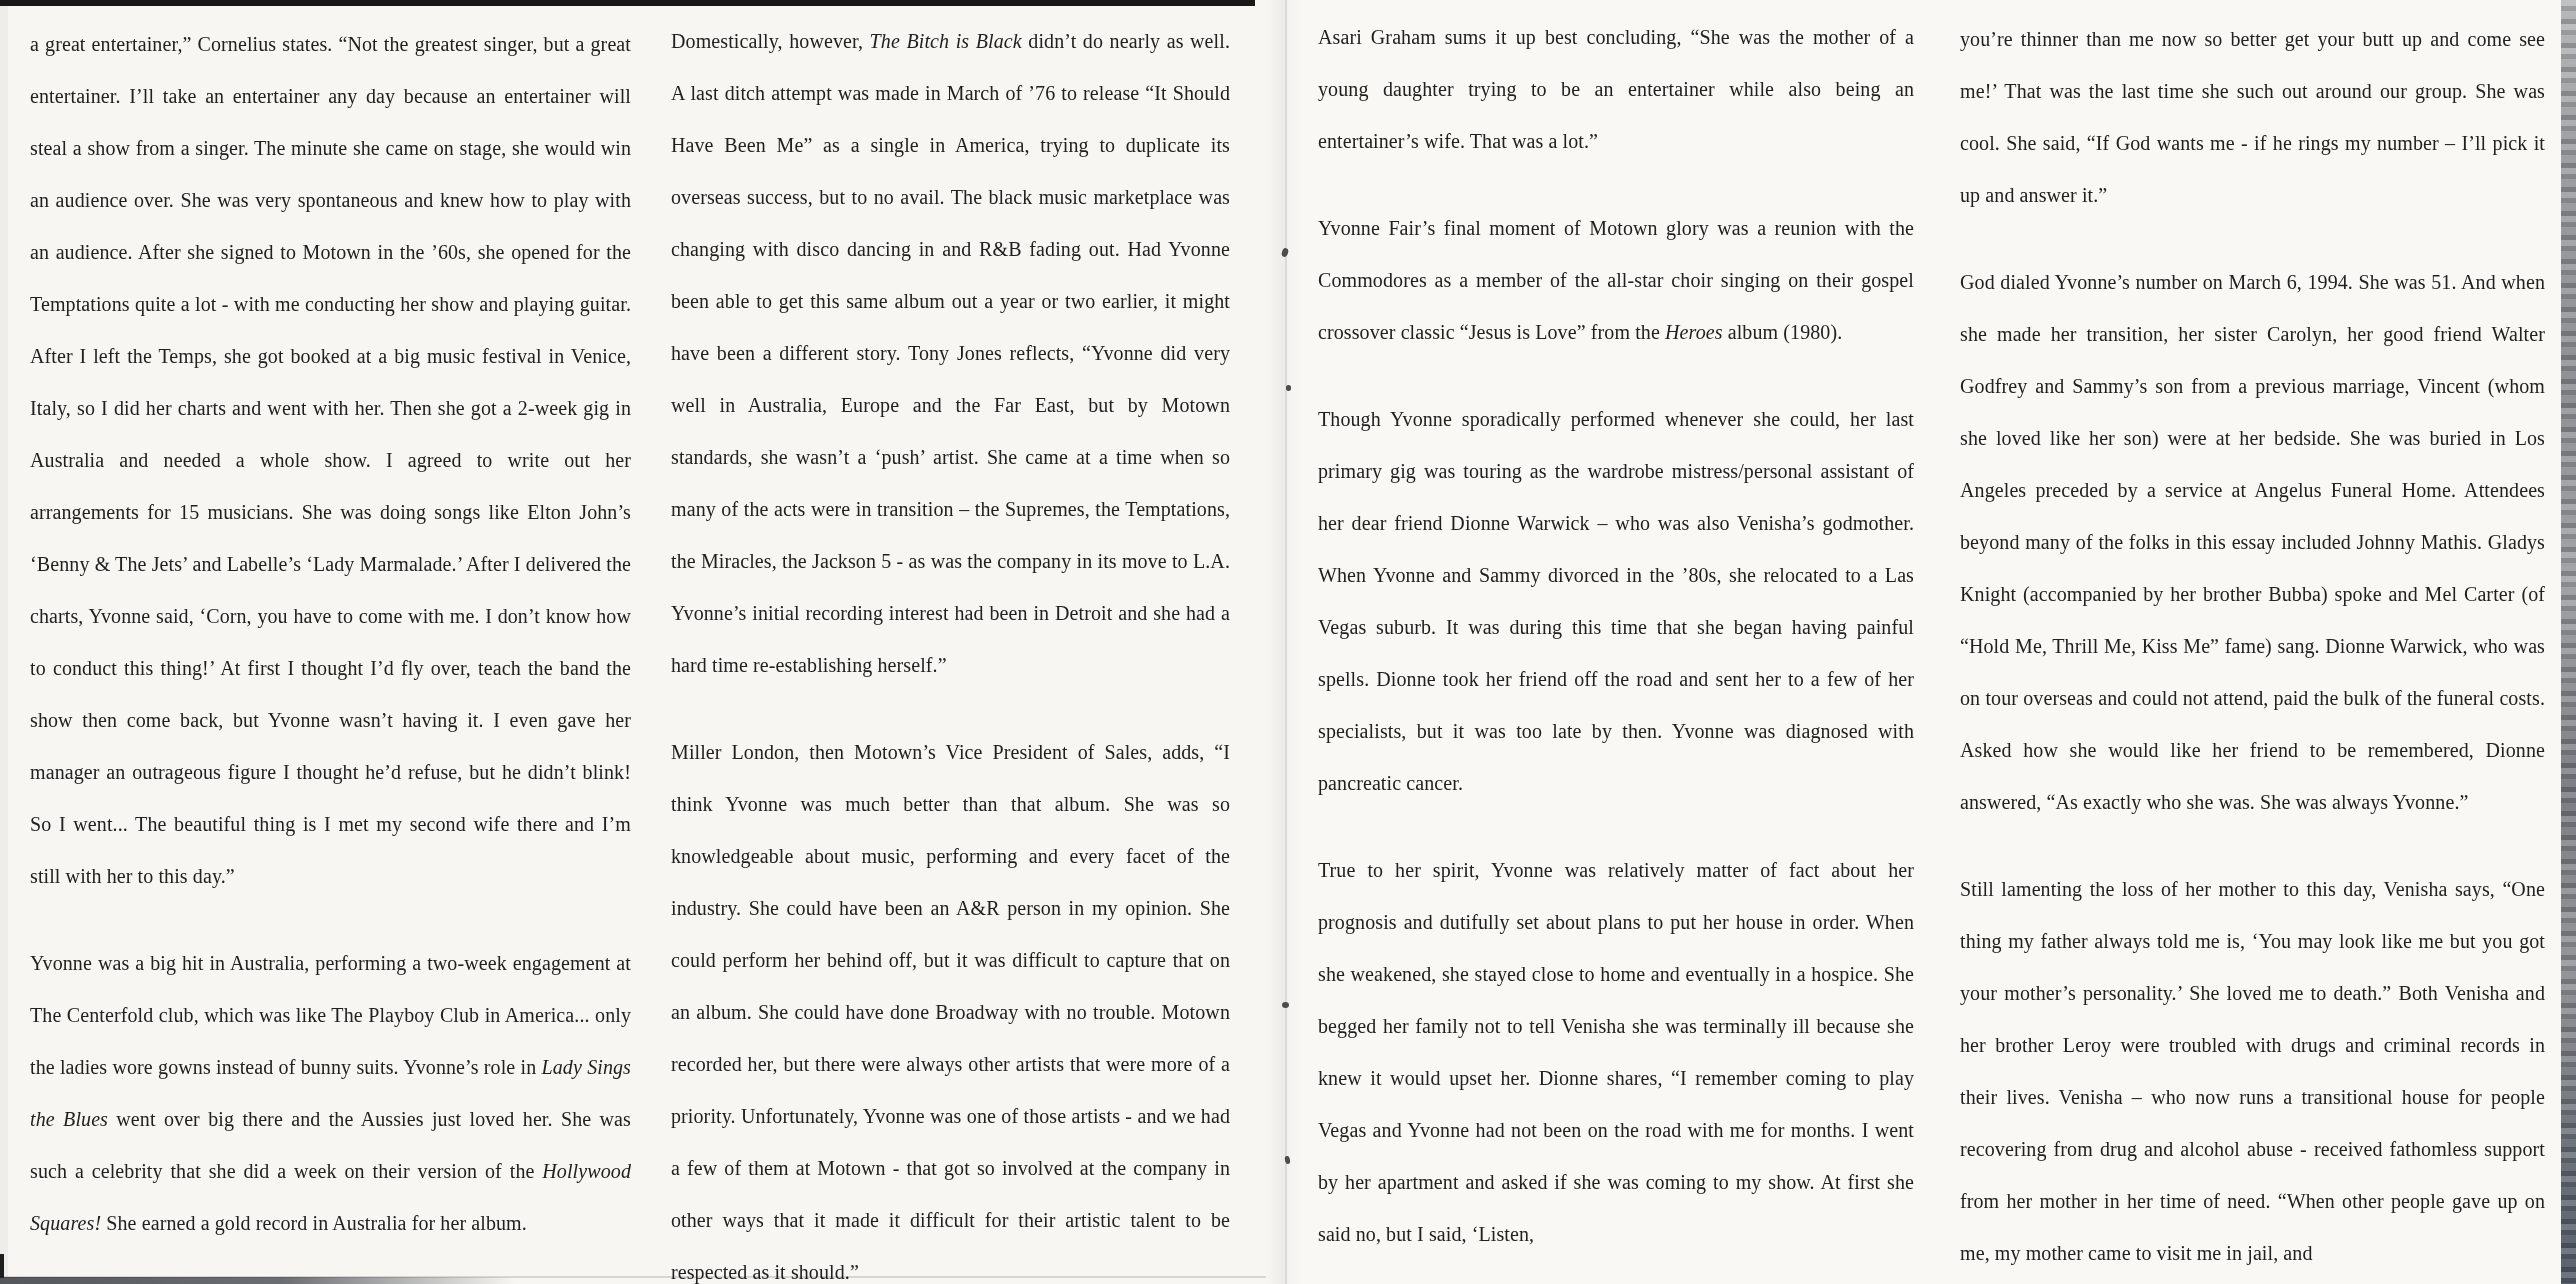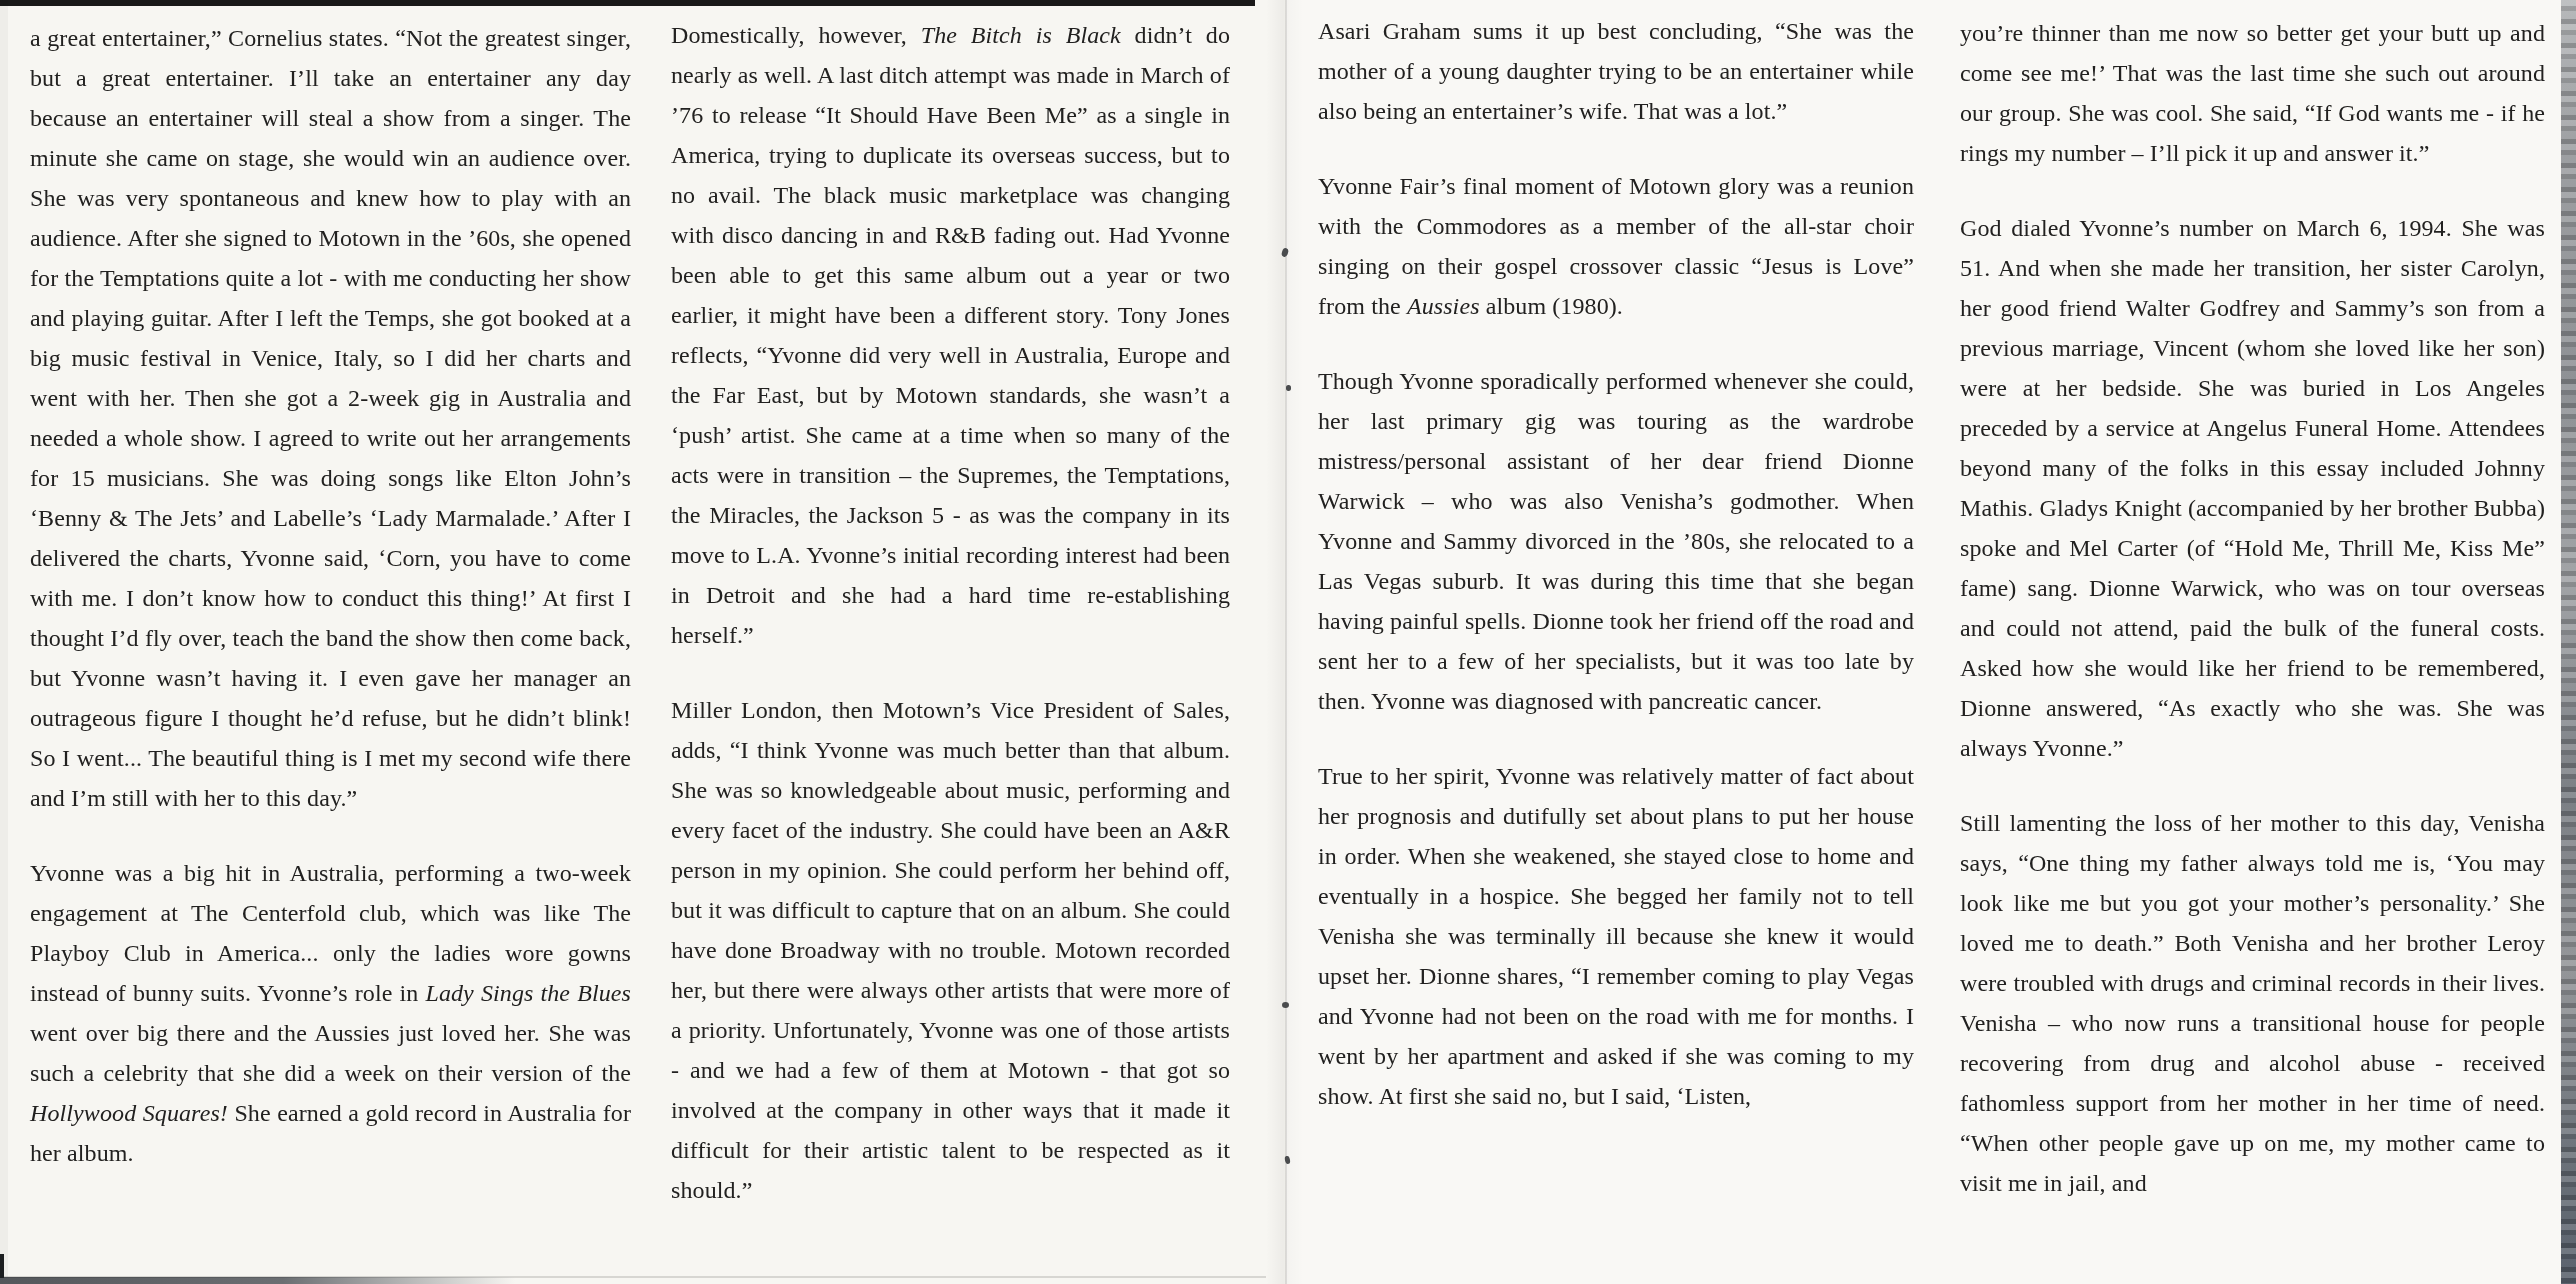--- a/index.html
+++ b/index.html
@@ -11,22 +11,22 @@
     background: var(--page-bg, #f7f6f2);
     font-family: "Liberation Serif", "DejaVu Serif", serif;
   }
   .page-half { position: absolute; top: 0; height: 1285px; }
   .page-left  { left: 0;      width: 1286px; background: var(--page-bg, #f7f6f2); }
   .page-right { left: 1286px; width: 1290px; background: var(--page-bg-right, #f9f8f5); }
 
   .text-column {
     position: absolute;
     color: var(--text, #222120);
-    font-size: 24px;
-    line-height: 40px;
+    font-size: 20px;
+    line-height: 52px;
     text-align: justify;
     letter-spacing: 0.1px;
   }
   .para { margin: 0 0 35px 0; }
   .para:last-child { margin-bottom: 14px; }
   .para em { }
 
   #col-1 { left: 30px;   top: 18px; width: 601px; }
   #col-2 { left: 671px;  top: 14.6px; width: 559px; }
   #col-3 { left: 1318px; top: 11px; width: 596px; }
@@ -95,21 +95,21 @@
 <div id="col-1" class="text-column">
     <p class="para"><span>a great entertainer,” Cornelius states. “Not the greatest singer, but a great entertainer. I’ll take an entertainer any day because an entertainer will steal a show from a singer. The minute she came on stage, she would win an audience over. She was very spontaneous and knew how to play with an audience. After she signed to Motown in the ’60s, she opened for the Temptations quite a lot - with me conducting her show and playing guitar. After I left the Temps, she got booked at a big music festival in Venice, Italy, so I did her charts and went with her. Then she got a 2-week gig in Australia and needed a whole show. I agreed to write out her arrangements for 15 musicians. She was doing songs like Elton John’s ‘Benny &amp; The Jets’ and Labelle’s ‘Lady Marmalade.’ After I delivered the charts, Yvonne said, ‘Corn, you have to come with me. I don’t know how to conduct this thing!’ At first I thought I’d fly over, teach the band the show then come back, but Yvonne wasn’t having it. I even gave her manager an outrageous figure I thought he’d refuse, but he didn’t blink! So I went... The beautiful thing is I met my second wife there and I’m still with her to this day.”</span></p>
     <p class="para"><span>Yvonne was a big hit in Australia, performing a two-week engagement at The Centerfold club, which was like The Playboy Club in America... only the ladies wore gowns instead of bunny suits. Yvonne’s role in </span><em>Lady Sings the Blues</em><span> went over big there and the Aussies just loved her. She was such a celebrity that she did a week on their version of the </span><em>Hollywood Squares!</em><span> She earned a gold record in Australia for her album.</span></p>
   </div>
 <div id="col-2" class="text-column">
     <p class="para"><span>Domestically, however, </span><em>The Bitch is Black</em><span> didn’t do nearly as well. A last ditch attempt was made in March of ’76 to release “It Should Have Been Me” as a single in America, trying to duplicate its overseas success, but to no avail. The black music marketplace was changing with disco dancing in and R&amp;B fading out. Had Yvonne been able to get this same album out a year or two earlier, it might have been a different story. Tony Jones reflects, “Yvonne did very well in Australia, Europe and the Far East, but by Motown standards, she wasn’t a ‘push’ artist. She came at a time when so many of the acts were in transition – the Supremes, the Temptations, the Miracles, the Jackson 5 - as was the company in its move to L.A. Yvonne’s initial recording interest had been in Detroit and she had a hard time re-establishing herself.”</span></p>
     <p class="para"><span>Miller London, then Motown’s Vice President of Sales, adds, “I think Yvonne was much better than that album. She was so knowledgeable about music, performing and every facet of the industry. She could have been an A&amp;R person in my opinion. She could perform her behind off, but it was difficult to capture that on an album. She could have done Broadway with no trouble. Motown recorded her, but there were always other artists that were more of a priority. Unfortunately, Yvonne was one of those artists - and we had a few of them at Motown - that got so involved at the company in other ways that it made it difficult for their artistic talent to be respected as it should.”</span></p>
   </div>
 <div id="col-3" class="text-column">
     <p class="para"><span>Asari Graham sums it up best concluding, “She was the mother of a young daughter trying to be an entertainer while also being an entertainer’s wife. That was a lot.”</span></p>
-    <p class="para"><span>Yvonne Fair’s final moment of Motown glory was a reunion with the Commodores as a member of the all-star choir singing on their gospel crossover classic “Jesus is Love” from the </span><em>Aussies</em><span> album (1980).</span></p>
+    <p class="para"><span>Yvonne Fair’s final moment of Motown glory was a reunion with the Commodores as a member of the all-star choir singing on their gospel crossover classic “Jesus is Love” from the </span><em>Heroes</em><span> album (1980).</span></p>
     <p class="para"><span>Though Yvonne sporadically performed whenever she could, her last primary gig was touring as the wardrobe mistress/personal assistant of her dear friend Dionne Warwick – who was also Venisha’s godmother. When Yvonne and Sammy divorced in the ’80s, she relocated to a Las Vegas suburb. It was during this time that she began having painful spells. Dionne took her friend off the road and sent her to a few of her specialists, but it was too late by then. Yvonne was diagnosed with pancreatic cancer.</span></p>
     <p class="para"><span>True to her spirit, Yvonne was relatively matter of fact about her prognosis and dutifully set about plans to put her house in order. When she weakened, she stayed close to home and eventually in a hospice. She begged her family not to tell Venisha she was terminally ill because she knew it would upset her. Dionne shares, “I remember coming to play Vegas and Yvonne had not been on the road with me for months. I went by her apartment and asked if she was coming to my show. At first she said no, but I said, ‘Listen,</span></p>
   </div>
 <div id="col-4" class="text-column">
     <p class="para"><span>you’re thinner than me now so better get your butt up and come see me!’ That was the last time she such out around our group. She was cool. She said, “If God wants me - if he rings my number – I’ll pick it up and answer it.”</span></p>
     <p class="para"><span>God dialed Yvonne’s number on March 6, 1994. She was 51. And when she made her transition, her sister Carolyn, her good friend Walter Godfrey and Sammy’s son from a previous marriage, Vincent (whom she loved like her son) were at her bedside. She was buried in Los Angeles preceded by a service at Angelus Funeral Home. Attendees beyond many of the folks in this essay included Johnny Mathis. Gladys Knight (accompanied by her brother Bubba) spoke and Mel Carter (of “Hold Me, Thrill Me, Kiss Me” fame) sang. Dionne Warwick, who was on tour overseas and could not attend, paid the bulk of the funeral costs. Asked how she would like her friend to be remembered, Dionne answered, “As exactly who she was. She was always Yvonne.”</span></p>
     <p class="para"><span>Still lamenting the loss of her mother to this day, Venisha says, “One thing my father always told me is, ‘You may look like me but you got your mother’s personality.’ She loved me to death.” Both Venisha and her brother Leroy were troubled with drugs and criminal records in their lives. Venisha – who now runs a transitional house for people recovering from drug and alcohol abuse - received fathomless support from her mother in her time of need. “When other people gave up on me, my mother came to visit me in jail, and</span></p>
   </div>
 
 <div class="strip-top"></div>

